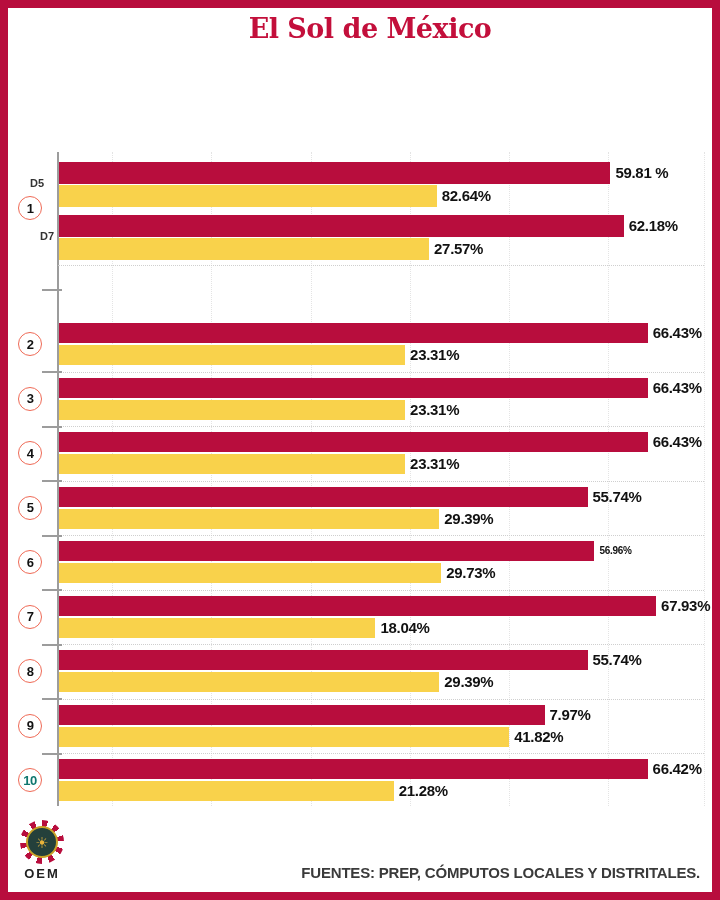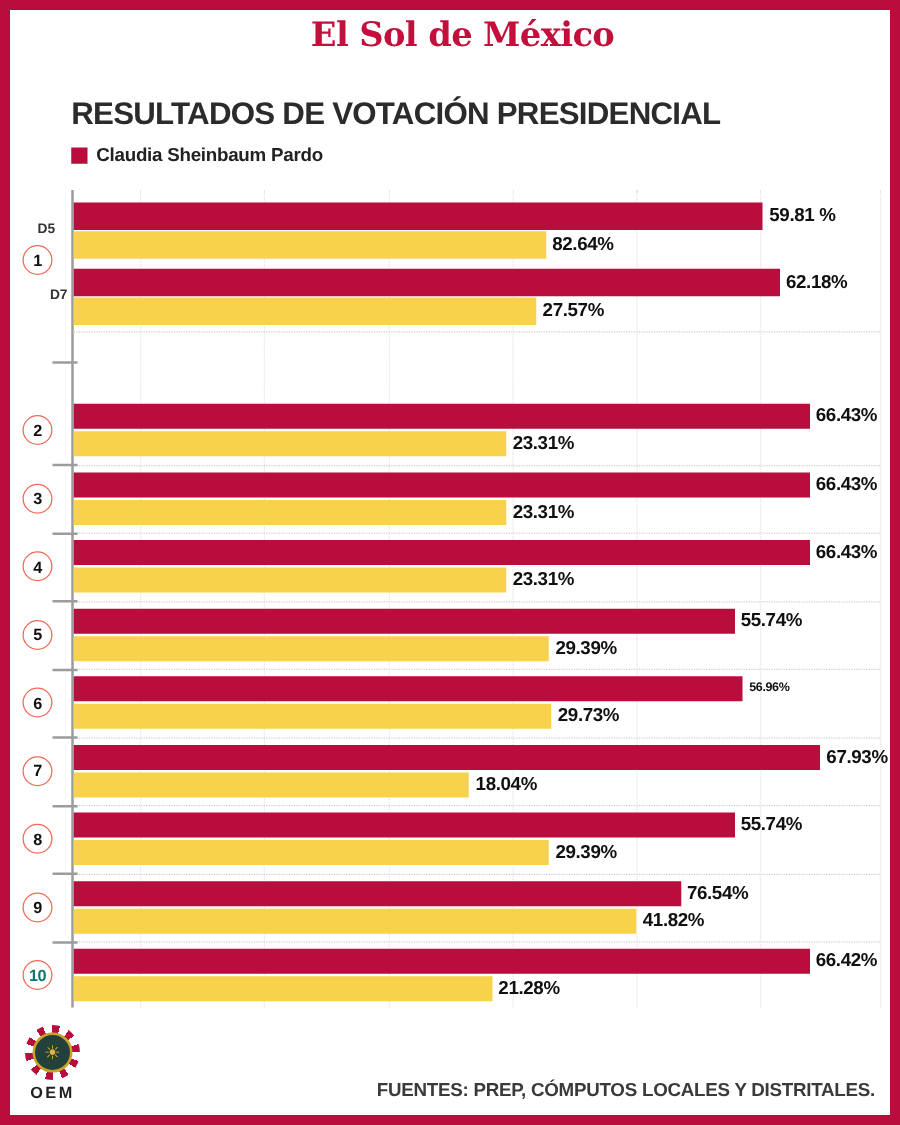--- a/index.html
+++ b/index.html
@@ -39,26 +39,21 @@
     width:28px;height:28px;border-radius:50%;background:#24403b;border:2px solid #c9a227;
     display:flex;align-items:center;justify-content:center;color:#e8b33a;font-size:15px;line-height:1;
   }
   .oem-text{margin-top:2px;font-size:13px;font-weight:800;color:#222222;letter-spacing:2px;}
 </style>
 </head>
 <body>
 
 <div class="page">
   <div class="masthead" style="color: rgb(195, 15, 59); padding-left: 20px;">El Sol de México</div>
-  <h1 class="title">RESULTADOS DE VOTACIÓN PRESIDENCIAL</h1>
 
-  <div class="legend-item sheinbaum">
-    <span class="swatch" style="background: rgb(184, 13, 61);"></span>
-    <span>Claudia Sheinbaum Pardo</span>
-  </div>
 
   <div class="chart" id="chart">
       <div style="position: absolute; left: 112px; top: 152px; width: 0px; height: 654px; border-left: 1px dotted rgb(228, 228, 228);"></div>
       <div style="position: absolute; left: 211px; top: 152px; width: 0px; height: 654px; border-left: 1px dotted rgb(228, 228, 228);"></div>
       <div style="position: absolute; left: 311px; top: 152px; width: 0px; height: 654px; border-left: 1px dotted rgb(228, 228, 228);"></div>
       <div style="position: absolute; left: 410px; top: 152px; width: 0px; height: 654px; border-left: 1px dotted rgb(228, 228, 228);"></div>
       <div style="position: absolute; left: 509px; top: 152px; width: 0px; height: 654px; border-left: 1px dotted rgb(228, 228, 228);"></div>
       <div style="position: absolute; left: 608px; top: 152px; width: 0px; height: 654px; border-left: 1px dotted rgb(228, 228, 228);"></div>
       <div style="position: absolute; left: 704px; top: 152px; width: 0px; height: 654px; border-left: 1px dotted rgb(228, 228, 228);"></div>
       <div style="position: absolute; left: 57px; top: 152px; width: 2px; height: 654px; background: rgb(156, 156, 156);"></div>
@@ -121,21 +116,21 @@
       <div style="position: absolute; left: 661.106px; top: 595.5px; height: 20px; line-height: 20px; font-size: 15px; font-weight: 700; color: rgb(17, 17, 17); letter-spacing: -0.3px; white-space: nowrap;">67.93%</div>
       <div style="position: absolute; left: 59px; top: 617.5px; width: 316.475px; height: 20px; background: rgb(249, 210, 75);"></div>
       <div style="position: absolute; left: 380.475px; top: 617.5px; height: 20px; line-height: 20px; font-size: 15px; font-weight: 700; color: rgb(17, 17, 17); letter-spacing: -0.3px; white-space: nowrap;">18.04%</div>
       <div style="position: absolute; left: 18px; top: 659px; width: 24px; height: 24px; border-radius: 50%; border: 1.5px solid rgb(239, 106, 86); display: flex; align-items: center; justify-content: center; font-size: 13px; font-weight: 800; color: rgb(17, 17, 17); box-sizing: border-box; letter-spacing: -0.5px;">8</div>
       <div style="position: absolute; left: 59px; top: 650px; width: 528.538px; height: 20px; background: rgb(184, 13, 61);"></div>
       <div style="position: absolute; left: 592.538px; top: 650px; height: 20px; line-height: 20px; font-size: 15px; font-weight: 700; color: rgb(17, 17, 17); letter-spacing: -0.3px; white-space: nowrap;">55.74%</div>
       <div style="position: absolute; left: 59px; top: 672px; width: 380.319px; height: 20px; background: rgb(249, 210, 75);"></div>
       <div style="position: absolute; left: 444.319px; top: 672px; height: 20px; line-height: 20px; font-size: 15px; font-weight: 700; color: rgb(17, 17, 17); letter-spacing: -0.3px; white-space: nowrap;">29.39%</div>
       <div style="position: absolute; left: 18px; top: 713.5px; width: 24px; height: 24px; border-radius: 50%; border: 1.5px solid rgb(239, 106, 86); display: flex; align-items: center; justify-content: center; font-size: 13px; font-weight: 800; color: rgb(17, 17, 17); box-sizing: border-box; letter-spacing: -0.5px;">9</div>
       <div style="position: absolute; left: 59px; top: 704.5px; width: 485.562px; height: 20px; background: rgb(184, 13, 61);"></div>
-      <div style="position: absolute; left: 549.562px; top: 704.5px; height: 20px; line-height: 20px; font-size: 15px; font-weight: 700; color: rgb(17, 17, 17); letter-spacing: -0.3px; white-space: nowrap;">76.54%</div>
+      <div style="position: absolute; left: 549.562px; top: 704.5px; height: 20px; line-height: 20px; font-size: 15px; font-weight: 700; color: rgb(17, 17, 17); letter-spacing: -0.3px; white-space: nowrap;">7.97%</div>
       <div style="position: absolute; left: 59px; top: 726.5px; width: 450.238px; height: 20px; background: rgb(249, 210, 75);"></div>
       <div style="position: absolute; left: 514.237px; top: 726.5px; height: 20px; line-height: 20px; font-size: 15px; font-weight: 700; color: rgb(17, 17, 17); letter-spacing: -0.3px; white-space: nowrap;">41.82%</div>
       <div style="position: absolute; left: 18px; top: 768px; width: 24px; height: 24px; border-radius: 50%; border: 1.5px solid rgb(239, 106, 86); display: flex; align-items: center; justify-content: center; font-size: 13px; font-weight: 800; color: #0f766e; box-sizing: border-box; letter-spacing: -0.5px;">10</div>
       <div style="position: absolute; left: 59px; top: 759px; width: 588.612px; height: 20px; background: rgb(184, 13, 61);"></div>
       <div style="position: absolute; left: 652.612px; top: 759px; height: 20px; line-height: 20px; font-size: 15px; font-weight: 700; color: rgb(17, 17, 17); letter-spacing: -0.3px; white-space: nowrap;">66.42%</div>
       <div style="position: absolute; left: 59px; top: 781px; width: 334.7px; height: 20px; background: rgb(249, 210, 75);"></div>
       <div style="position: absolute; left: 398.7px; top: 781px; height: 20px; line-height: 20px; font-size: 15px; font-weight: 700; color: rgb(17, 17, 17); letter-spacing: -0.3px; white-space: nowrap;">21.28%</div>
     </div>
 
   <div class="oem">

